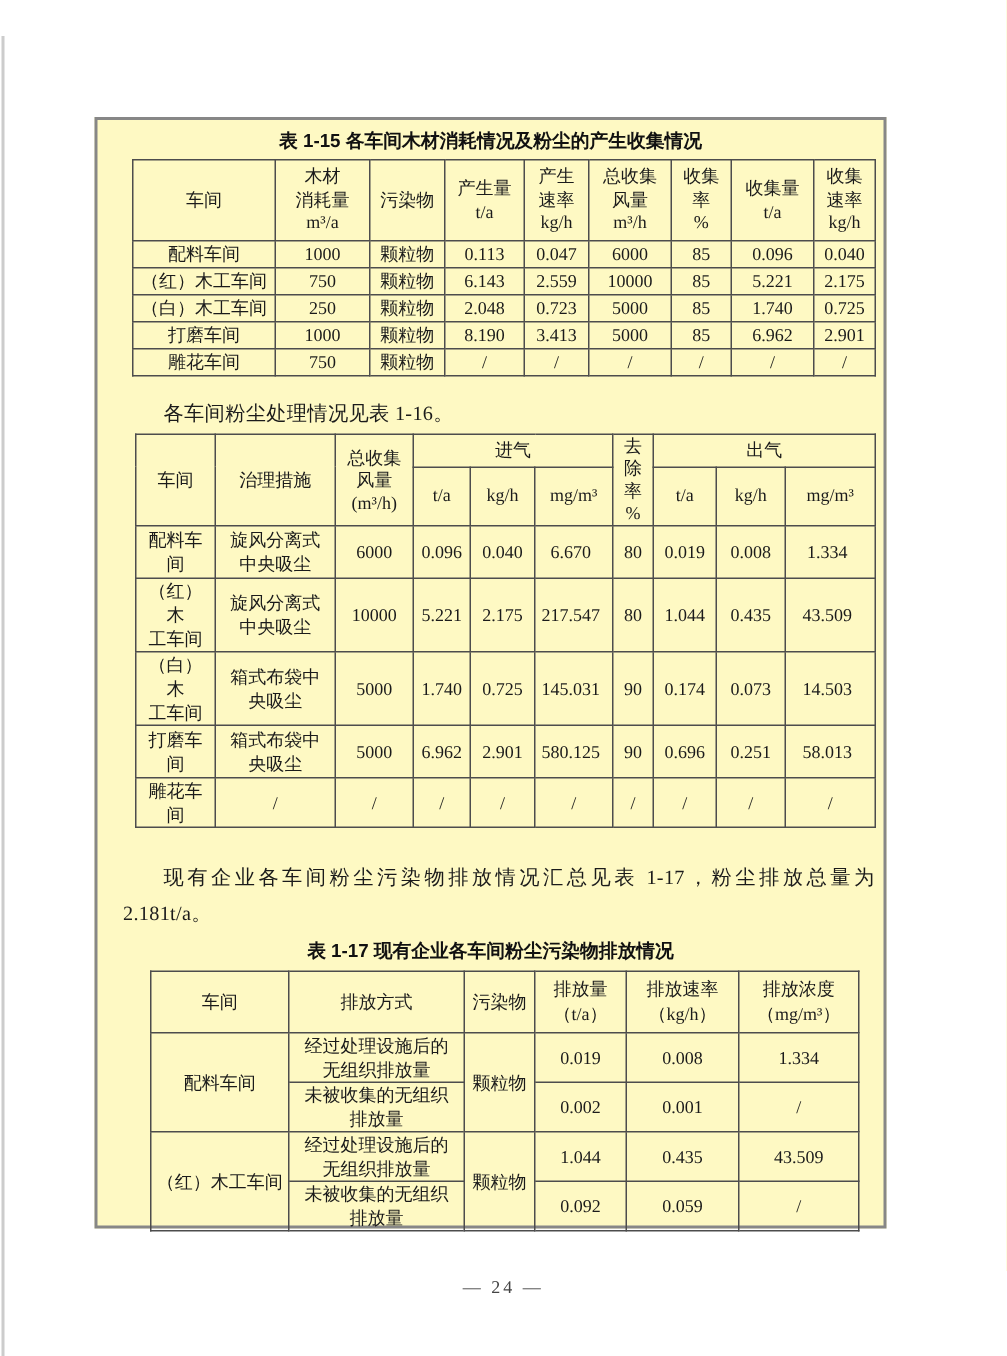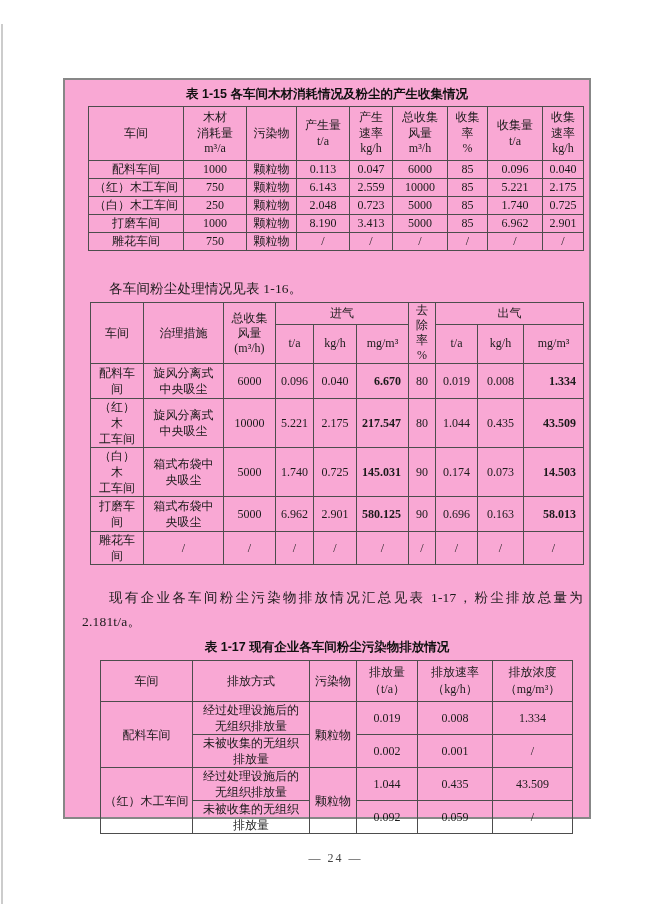--- a/index.html
+++ b/index.html
@@ -4,51 +4,51 @@
 <style>
   html,body{margin:0;padding:0;}
   body{
     width:671px;height:904px;position:relative;overflow:hidden;
     background:#ffffff;color:#1b1b1b;
     font-family:"Liberation Serif","DejaVu Serif",serif;
   }
   .scan-edge{position:absolute;left:1px;top:24px;width:2px;height:880px;background:#cccccc;}
   .frame{
     position:absolute;left:63px;top:78px;width:528px;height:741px;
-    box-sizing:border-box;border:2px solid #878787;background:#f9a8d4;
+    box-sizing:border-box;border:2px solid #878787;background:#fef9c3;
   }
   .tbl-title{
     margin:0;text-align:center;font-weight:bold;font-size:12.5px;line-height:17px;
     font-family:"Liberation Sans","DejaVu Sans",sans-serif;color:#111;
   }
   .t15t{margin-top:6px;}
   .t16t{margin-top:8px;}
   .t17t{margin-top:5px;}
   table{border-collapse:collapse;table-layout:fixed;font-size:12px;color:#1b1b1b;}
   th,td{
     border:1px solid #4d4d4d;text-align:center;vertical-align:middle;
     padding:0 3px;white-space:pre-line;font-weight:normal;overflow:hidden;
   }
-  td.r{text-align:right;padding-right:7px;font-weight:bold;}
+  td.r{text-align:center;padding-right:7px;}
   .t15{width:495px;margin-left:23px;margin-top:3px;}
   .t15 thead th{height:53px;line-height:15.5px;}
   .t15 tbody td{height:17px;line-height:15px;}
   .t16{width:493px;margin-left:25px;margin-top:4px;}
   .t16 thead tr:first-child th{height:16px;line-height:15px;}
   .t16 thead tr.sub th{height:30px;line-height:15px;}
   .t16 tbody td{height:34px;line-height:16px;}
   .t16 tbody td.sm{height:20px;}
   .t17{width:472px;margin-left:35px;margin-top:4px;}
   .t17 thead th{height:40px;line-height:17px;}
   .t17 tbody td{height:31px;line-height:16px;}
   .para{
     margin:0 6px 0 17px;font-size:13.5px;line-height:27px;
     text-align:justify;text-indent:2em;letter-spacing:0.2px;
   }
-  .p-see{margin-top:28px;line-height:19px;}
+  .p-see{margin-top:15px;line-height:19px;}
   .p-uncollected{margin-top:18px;}
   .p-summary{margin-top:21px;line-height:24px;}
   .pageno{
     position:absolute;left:0;top:851px;width:100%;text-align:center;
     font-size:12px;color:#444;letter-spacing:2px;
   }
 </style>
 </head>
 <body>
 
@@ -235,21 +235,21 @@
         <tr>
           <td>打磨车间</td>
           <td>箱式布袋中
 央吸尘</td>
           <td>5000</td>
           <td>6.962</td>
           <td>2.901</td>
           <td class="r">580.125</td>
           <td>90</td>
           <td>0.696</td>
-          <td>0.163</td>
+          <td>0.251</td>
           <td class="r">58.013</td>
         </tr>
         <tr>
           <td class="sm">雕花车间</td>
           <td class="sm">/</td>
           <td class="sm">/</td>
           <td class="sm">/</td>
           <td class="sm">/</td>
           <td class="sm">/</td>
           <td class="sm">/</td>

